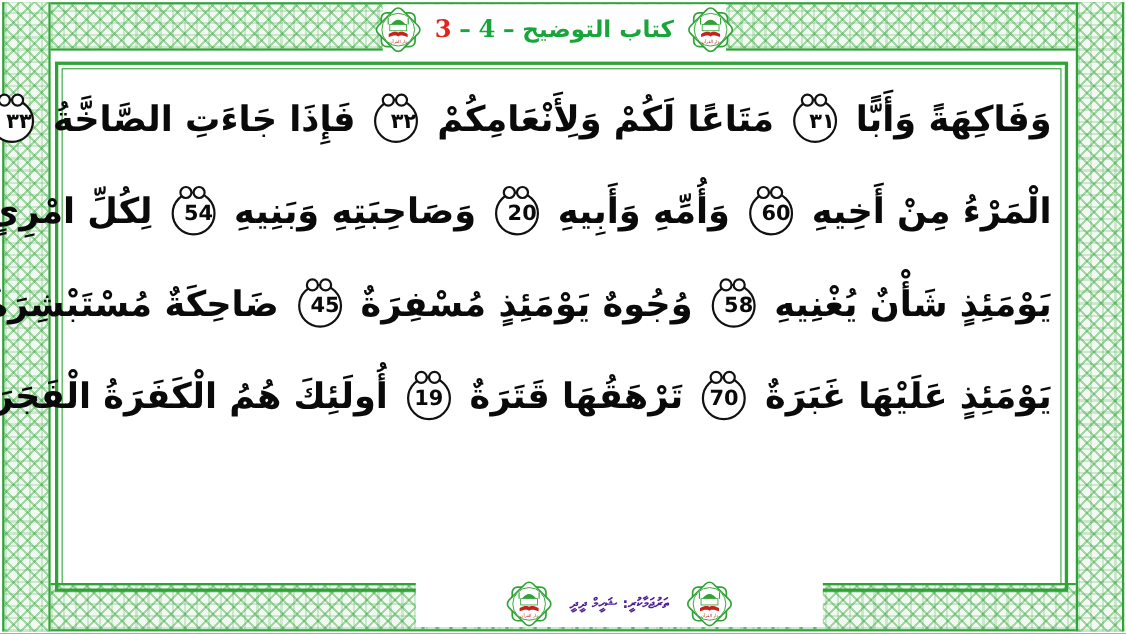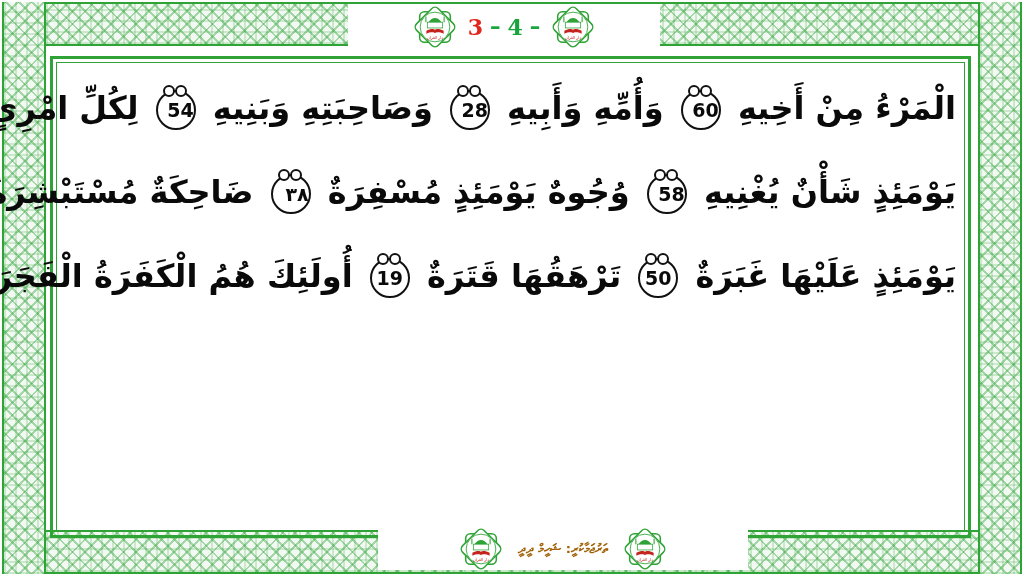--- a/index.html
+++ b/index.html
@@ -35,21 +35,21 @@
   .title{
     direction:rtl; display:flex; align-items:center; gap:7px;
     font-weight:bold; font-size:21px; white-space:nowrap;
   }
   .t-green{ color:#18a53b; }
   .t-red  { color:#e0261d; }
   .t-num  { font-family:"DejaVu Serif", serif; font-size:22px; }
 
   
   .credit{
-    direction:rtl; color:#a16207; font-weight:bold; font-size:13px;
+    direction:rtl; color:#4c1d95; font-weight:bold; font-size:13px;
     white-space:nowrap; padding:0 4px;text-align:center;
   }
 
   
   .emblem{ width:46px; height:46px; flex:0 0 auto; }
 
   
   .frame{
     position:absolute; left:50px; top:56px; width:921px; height:482px;
     border:3px solid #2fa336; box-sizing:border-box; z-index:2;
@@ -104,20 +104,21 @@
       <circle cx="24" cy="24" r="15.5" fill="#ffffff" stroke="#2fa336" stroke-width="0.9"></circle>
       <line x1="14.5" y1="13" x2="14.5" y2="19" stroke="#2fa336" stroke-width="1.1"></line>
       <line x1="33.5" y1="13" x2="33.5" y2="19" stroke="#2fa336" stroke-width="1.1"></line>
       <path d="M17 19 Q24 10 31 19 Z" fill="#2fa336"></path>
       <rect x="16" y="19" width="16" height="6" fill="#ffffff" stroke="#2fa336" stroke-width="0.8"></rect>
       <path d="M15 28 C19 25.5 23 25.5 24 27 C25 25.5 29 25.5 33 28 L33 31 C29 29 25 29 24 30.5 C23 29 19 29 15 31 Z" fill="#c5231d"></path>
       <text x="24" y="36.5" text-anchor="middle" font-size="4" fill="#c5231d">دار القرآن</text>
     </svg>
 
     <div class="title">
+      <span class="t-green">كتاب التوضيح</span>
       <span class="t-green">–</span>
       <span class="t-green t-num">4</span>
       <span class="t-green">–</span>
       <span class="t-red t-num">3</span>
     </div>
 
     <svg class="emblem" viewBox="0 0 48 48">
       <g fill="#ffffff" stroke="#2fa336" stroke-width="1.6">
         <rect x="8" y="8" width="32" height="32" rx="5"></rect>
         <rect x="8" y="8" width="32" height="32" rx="5" transform="rotate(45 24 24)"></rect>
@@ -128,23 +129,24 @@
       <path d="M17 19 Q24 10 31 19 Z" fill="#2fa336"></path>
       <rect x="16" y="19" width="16" height="6" fill="#ffffff" stroke="#2fa336" stroke-width="0.8"></rect>
       <path d="M15 28 C19 25.5 23 25.5 24 27 C25 25.5 29 25.5 33 28 L33 31 C29 29 25 29 24 30.5 C23 29 19 29 15 31 Z" fill="#c5231d"></path>
       <text x="24" y="36.5" text-anchor="middle" font-size="4" fill="#c5231d">دار القرآن</text>
     </svg>
   </div>
 
   <div class="frame"></div>
 
   <div class="quran">
-      <div class="quran-line" dir="rtl"><span class="vtext">الْمَرْءُ مِنْ أَخِيهِ</span> <span class="ayah">60</span> <span class="vtext">وَأُمِّهِ وَأَبِيهِ</span> <span class="ayah">28</span> <span class="vtext">وَصَاحِبَتِهِ وَبَنِيهِ</span> <span class="ayah">54</span> <span class="vtext">لِكُلِّ امْرِئٍ مِنْهُمْ</span></div>
-      <div class="quran-line" dir="rtl"><span class="vtext">يَوْمَئِذٍ شَأْنٌ يُغْنِيهِ</span> <span class="ayah">58</span> <span class="vtext">وُجُوهٌ يَوْمَئِذٍ مُسْفِرَةٌ</span> <span class="ayah">٣٨</span> <span class="vtext">ضَاحِكَةٌ مُسْتَبْشِرَةٌ</span>  </div>
-      <div class="quran-line center" dir="rtl"><span class="vtext">يَوْمَئِذٍ عَلَيْهَا غَبَرَةٌ</span> <span class="ayah">50</span> <span class="vtext">تَرْهَقُهَا قَتَرَةٌ</span> <span class="ayah">19</span> <span class="vtext">أُولَئِكَ هُمُ الْكَفَرَةُ الْفَجَرَةُ</span> </div>
+      <div class="quran-line" dir="rtl"><span class="vtext">وَفَاكِهَةً وَأَبًّا</span> <span class="ayah">٣١</span> <span class="vtext">مَتَاعًا لَكُمْ وَلِأَنْعَامِكُمْ</span> <span class="ayah">٣٢</span> <span class="vtext">فَإِذَا جَاءَتِ الصَّاخَّةُ</span> <span class="ayah">٣٣</span> </div>
+      <div class="quran-line" dir="rtl"><span class="vtext">الْمَرْءُ مِنْ أَخِيهِ</span> <span class="ayah">60</span> <span class="vtext">وَأُمِّهِ وَأَبِيهِ</span> <span class="ayah">20</span> <span class="vtext">وَصَاحِبَتِهِ وَبَنِيهِ</span> <span class="ayah">54</span> <span class="vtext">لِكُلِّ امْرِئٍ مِنْهُمْ</span></div>
+      <div class="quran-line" dir="rtl"><span class="vtext">يَوْمَئِذٍ شَأْنٌ يُغْنِيهِ</span> <span class="ayah">58</span> <span class="vtext">وُجُوهٌ يَوْمَئِذٍ مُسْفِرَةٌ</span> <span class="ayah">45</span> <span class="vtext">ضَاحِكَةٌ مُسْتَبْشِرَةٌ</span>  </div>
+      <div class="quran-line center" dir="rtl"><span class="vtext">يَوْمَئِذٍ عَلَيْهَا غَبَرَةٌ</span> <span class="ayah">70</span> <span class="vtext">تَرْهَقُهَا قَتَرَةٌ</span> <span class="ayah">19</span> <span class="vtext">أُولَئِكَ هُمُ الْكَفَرَةُ الْفَجَرَةُ</span> </div>
     </div>
 
   <div class="plate footer-plate">
     <svg class="emblem" viewBox="0 0 48 48">
       <g fill="#ffffff" stroke="#2fa336" stroke-width="1.6">
         <rect x="8" y="8" width="32" height="32" rx="5"></rect>
         <rect x="8" y="8" width="32" height="32" rx="5" transform="rotate(45 24 24)"></rect>
       </g>
       <circle cx="24" cy="24" r="15.5" fill="#ffffff" stroke="#2fa336" stroke-width="0.9"></circle>
       <line x1="14.5" y1="13" x2="14.5" y2="19" stroke="#2fa336" stroke-width="1.1"></line>

